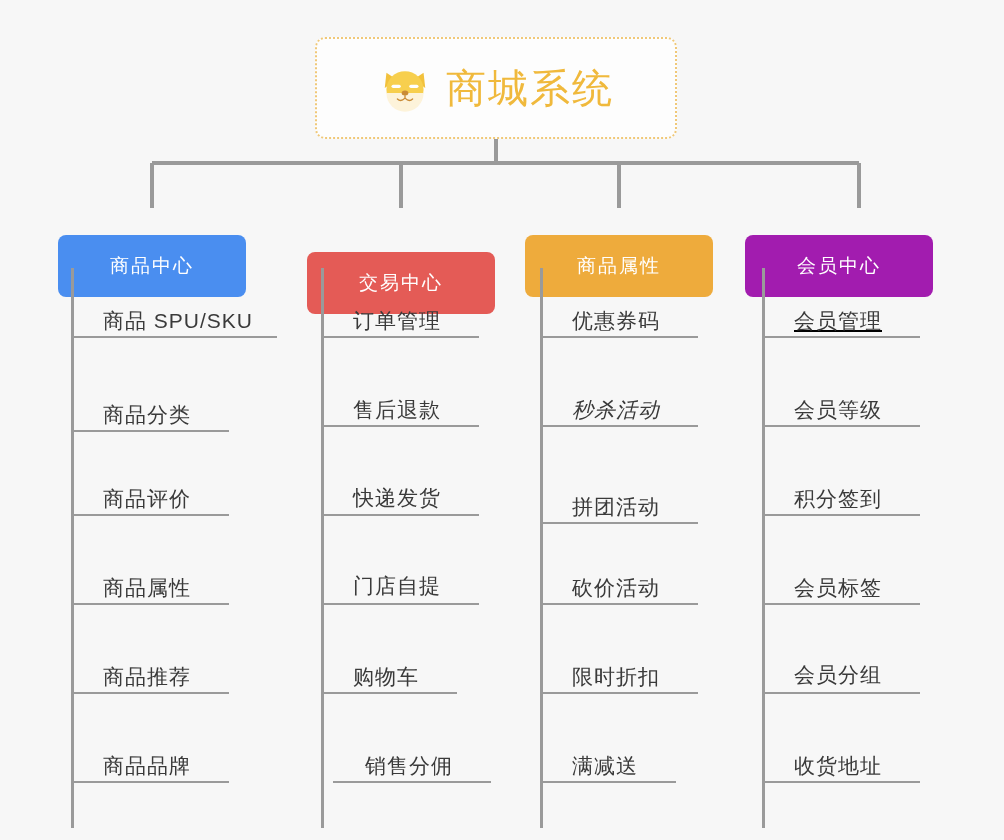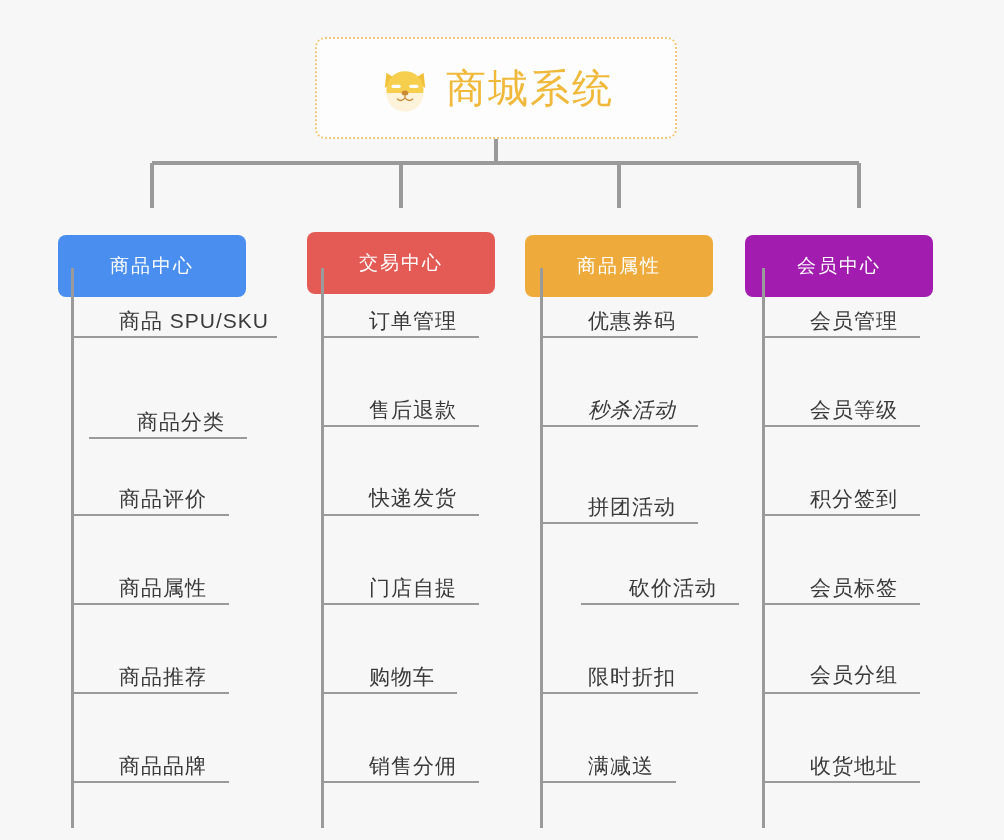--- a/index.html
+++ b/index.html
@@ -91,21 +91,21 @@
     background: #9a9a9a;
   }
   .leaf-item {
     position: absolute;
     left: 0;
     height: 50px;
     box-sizing: border-box;
     border-bottom: 2px solid #9a9a9a;
     display: flex;
     align-items: flex-end;
-    padding-left: 48px;
+    padding-left: 32px;
     padding-bottom: 4px;
   }
   .leaf-label {
     font-size: 21px;
     color: #3a3a3a;
     white-space: nowrap;
     letter-spacing: 1px;
     line-height: 1.1;
   }
 </style>
@@ -153,93 +153,93 @@
   </div>
 
   <div class="cat-box" style="left:58px; top:207px; width:188px; background:#4a8ef0;">
     <span>商品中心</span>
   </div>
   <div class="leaf-col" style="left:71px;">
     <div class="leaf-spine" style="height:560px;"></div>
     <div class="leaf-item" style="top:20px;  width:206px;">
         <span class="leaf-label">商品 SPU/SKU</span>
       </div>
-    <div class="leaf-item" style="top:121px; width:158px;margin-left:18px;">
+    <div class="leaf-item" style="top:114px; width:158px;">
         <span class="leaf-label">商品分类</span>
       </div>
     <div class="leaf-item" style="top:198px; width:158px;">
         <span class="leaf-label">商品评价</span>
       </div>
     <div class="leaf-item" style="top:287px; width:158px;">
         <span class="leaf-label">商品属性</span>
       </div>
     <div class="leaf-item" style="top:376px; width:158px;">
         <span class="leaf-label">商品推荐</span>
       </div>
     <div class="leaf-item" style="top:465px; width:158px;">
         <span class="leaf-label">商品品牌</span>
       </div>
   </div>
 
-  <div class="cat-box" style="left:307px; top:204px; width:188px; background:#e45b56;">
+  <div class="cat-box" style="left:307px; top:224px; width:188px; background:#e45b56;">
     <span>交易中心</span>
   </div>
   <div class="leaf-col" style="left:321px;">
     <div class="leaf-spine" style="height:560px;"></div>
     <div class="leaf-item" style="top:20px;  width:158px;">
         <span class="leaf-label">订单管理</span>
       </div>
     <div class="leaf-item" style="top:109px; width:158px;">
         <span class="leaf-label">售后退款</span>
       </div>
     <div class="leaf-item" style="top:198px; width:158px;font-family:Liberation Serif, serif;">
         <span class="leaf-label">快递发货</span>
       </div>
-    <div class="leaf-item" style="top:287px; width:158px;">
+    <div class="leaf-item" style="top:287px; width:158px;font-family:Liberation Mono, monospace;">
         <span class="leaf-label">门店自提</span>
       </div>
     <div class="leaf-item" style="top:376px; width:136px;">
         <span class="leaf-label">购物车</span>
       </div>
-    <div class="leaf-item" style="top:465px; width:158px;">
+    <div class="leaf-item" style="top:465px; width:158px;margin-left:12px;">
         <span class="leaf-label">销售分佣</span>
       </div>
   </div>
 
   <div class="cat-box" style="left:525px; top:207px; width:188px; background:#eeab3c;">
     <span>商品属性</span>
   </div>
   <div class="leaf-col" style="left:540px;">
     <div class="leaf-spine" style="height:560px;"></div>
     <div class="leaf-item" style="top:20px;  width:158px;">
         <span class="leaf-label">优惠券码</span>
       </div>
     <div class="leaf-item" style="top:109px; width:158px;font-style:italic;">
         <span class="leaf-label">秒杀活动</span>
       </div>
     <div class="leaf-item" style="top:206px; width:158px;">
         <span class="leaf-label">拼团活动</span>
       </div>
-    <div class="leaf-item" style="top:287px; width:158px;margin-left:41px;">
+    <div class="leaf-item" style="top:287px; width:158px;">
         <span class="leaf-label">砍价活动</span>
       </div>
     <div class="leaf-item" style="top:376px; width:158px;">
         <span class="leaf-label">限时折扣</span>
       </div>
     <div class="leaf-item" style="top:465px; width:136px;">
         <span class="leaf-label">满减送</span>
       </div>
   </div>
 
   <div class="cat-box" style="left:745px; top:207px; width:188px; background:#a21caf;">
     <span>会员中心</span>
   </div>
   <div class="leaf-col" style="left:762px;">
     <div class="leaf-spine" style="height:560px;"></div>
-    <div class="leaf-item" style="top:20px;  width:158px;">
+    <div class="leaf-item" style="top:20px;  width:158px;text-decoration:underline;">
         <span class="leaf-label">会员管理</span>
       </div>
     <div class="leaf-item" style="top:109px; width:158px;">
         <span class="leaf-label">会员等级</span>
       </div>
     <div class="leaf-item" style="top:198px; width:158px;">
         <span class="leaf-label">积分签到</span>
       </div>
     <div class="leaf-item" style="top:287px; width:158px;">
         <span class="leaf-label">会员标签</span>

